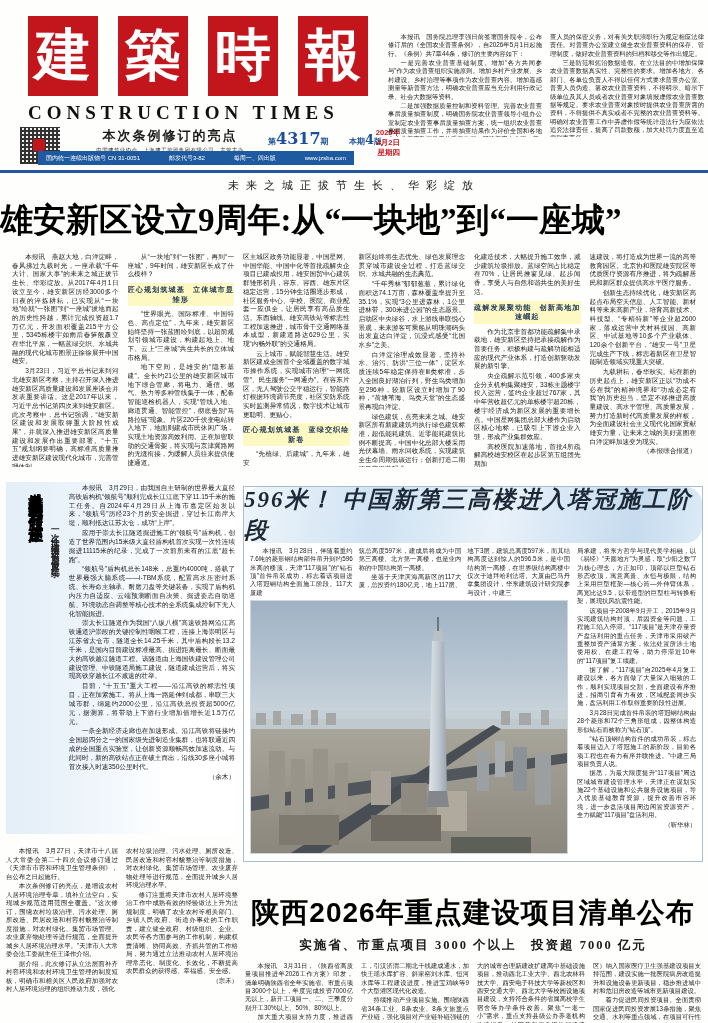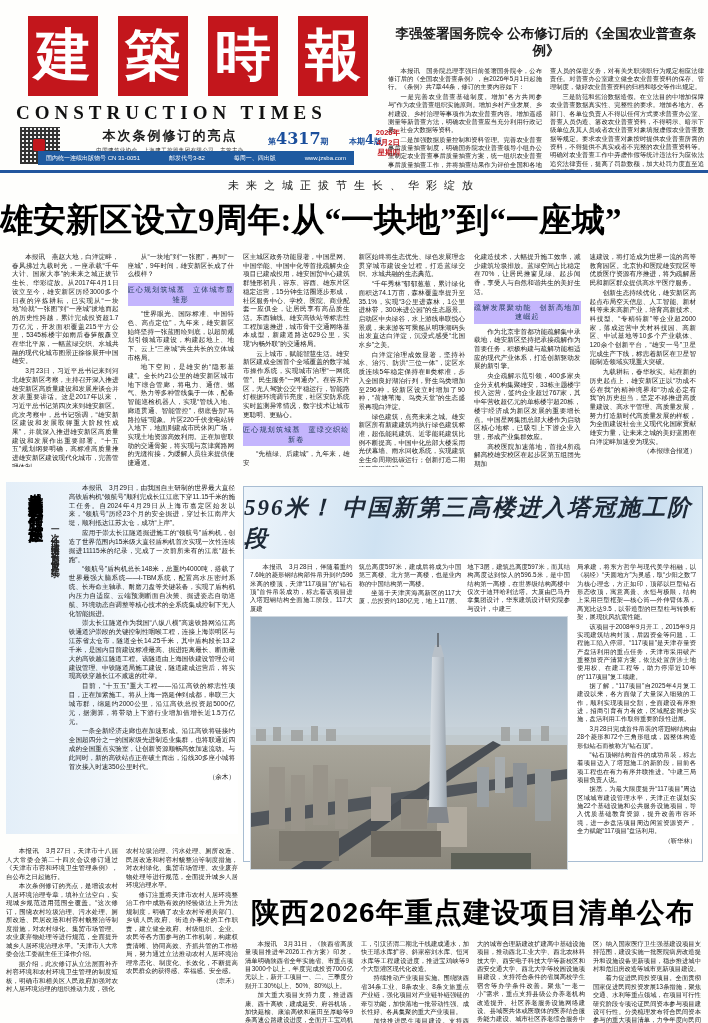--- a/index.html
+++ b/index.html
@@ -1,29 +1,29 @@
 <!DOCTYPE html>
 <html><head>
 <meta charset="utf-8">
 <style>
   html,body{margin:0;padding:0;background:#e8e8e4;}
   .page{position:relative;width:708px;height:1023px;margin:0 auto;background:#fefefc;
         font-family:"Liberation Sans","DejaVu Sans",sans-serif;color:#1a1a1a;overflow:hidden;}
   p{margin:0 0 1px 0;text-indent:2em;text-align:justify;}
   p.cont{text-indent:0;}
   p.byline{text-align:right;text-indent:0;}
-  .subhead{background:#c4b5fd;color:#27415e;font-weight:normal;text-align:center;
+  .subhead{background:#fef9c3;color:#27415e;font-weight:bold;text-align:center;
            font-size:7.2px;padding:2px 0;margin:4px 0;letter-spacing:1px;}
   
   .masthead{position:absolute;left:0;top:0;width:386px;height:170px;}
   .logo-row{display:flex;gap:20px;padding:16px 0 0 28px;}
   .logo-block{width:70px;height:80px;background:#c3161c;color:#fff;display:flex;align-items:center;
               justify-content:center;font-family:"DejaVu Serif",serif;font-size:56px;font-weight:bold;}
   .english{font-family:"Liberation Serif","DejaVu Serif",serif;font-weight:bold;font-size:19px;
-           letter-spacing:5px;padding-left:16px;margin-top:6px;color:#111;}
+           letter-spacing:5px;padding-left:28px;margin-top:6px;color:#111;}
   .mh-info{position:relative;height:46px;margin-top:3px;}
   .qr{position:absolute;left:20px;top:0;width:40px;height:37px;
       background:
         repeating-linear-gradient(0deg,#333 0 2px,transparent 2px 4px),
         repeating-linear-gradient(90deg,#333 0 2px,#f2f2f2 2px 4px);}
   .qr-seal{position:absolute;left:33px;top:12px;width:12px;height:12px;background:#c3161c;border-radius:2px;}
   .paper-center{position:absolute;left:80px;top:0;width:180px;text-align:center;}
   .paper-name{font-size:13px;font-weight:bold;letter-spacing:2px;}
   .organizers{font-size:5.5px;color:#333;margin-top:2px;letter-spacing:.4px;}
   .issue-block{position:absolute;left:268px;top:2px;width:118px;color:#1b4f9c;font-weight:bold;white-space:nowrap;}
@@ -51,22 +51,22 @@
   
   .tunnel{position:absolute;left:6px;top:482px;width:232px;height:352px;display:flex;
           background:linear-gradient(90deg,#e3eef8 0%,#eef5fb 35%,#ffffff 70%);}
   .vh{writing-mode:vertical-rl;font-size:15px;font-weight:900;line-height:1.25;height:348px;
       margin-left:20px;letter-spacing:1px;color:#000;}
   .vsub{writing-mode:vertical-rl;font-size:8.5px;font-weight:600;letter-spacing:3px;margin:42px 5px 0 5px;color:#222;}
   .tunnel-body{flex:1;font-size:6.6px;line-height:1.34;height:344px;overflow:hidden;padding:2px 3px 0 2px;}
   
   .tower{position:absolute;left:243px;top:486px;width:460px;height:376px;border:1px solid #a8bdd2;
          background:#fff;box-sizing:border-box;}
-  .tower-head{height:72px;display:flex;align-items:center;justify-content:center;
-      background:linear-gradient(100deg,#eef5fb 0%,#cfe2f2 30%,#e9f2fa 55%,#c6dbee 85%,#dcebf6 100%);}
+  .tower-head{height:56px;display:flex;align-items:center;justify-content:center;
+      background:linear-gradient(100deg,#eef5fb 0%,#cfe2f2 30%,#e9f2fa 55%,#c6dbee 85%,#dcebf6 100%);border-radius:16px;}
   .tower-headline{font-family:"Liberation Serif","DejaVu Serif",serif;font-style:italic;font-weight:bold;
                   font-size:23px;color:#1c2836;letter-spacing:2px;}
   .tower-body{display:flex;padding:4px 6px;}
   .tower-main{width:320px;}
   .strip{display:flex;gap:6px;height:50px;overflow:hidden;font-size:6.3px;line-height:1.33;}
   .strip>div{flex:1;}
   .photo-wrap{width:318px;height:254px;margin-top:3px;border:1px solid #cfd8e0;box-sizing:border-box;}
   .photo-wrap svg{display:block;}
   .tower-side{flex:1;margin-left:7px;font-size:6.3px;line-height:1.33;height:312px;overflow:hidden;}
   
@@ -113,21 +113,20 @@
       </div>
       <div class="date-block">
         <div>2026年</div>
         <div>4月2日</div>
         <div>星期四</div>
       </div>
     </div>
   </div>
 
   <div class="top-article">
-    <div class="ta-headline">李强签署国务院令 公布修订后的《全国农业普查条例》</div>
     <div class="ta-cols">
       <div>
           <p>本报讯　国务院总理李强日前签署国务院令，公布修订后的《全国农业普查条例》，自2026年5月1日起施行。《条例》共7章44条，修订的主要内容如下：</p>
           <p>一是完善农业普查基础制度。增加“各方共同参与”作为农业普查组织实施原则。增加乡村产业发展、乡村建设、乡村治理等事项作为农业普查内容。增加遥感测量等新普查方法，明确农业普查应当充分利用行政记录、社会大数据等资料。</p>
           <p>二是加强数据质量控制和资料管理。完善农业普查事后质量抽查制度，明确国务院农业普查领导小组办公室制定农业普查事后质量抽查方案，统一组织农业普查事后质量抽查工作，并将抽查结果作为评价全国和各地方农业普查数据质量的重要依据。明确普查办公室、普</p>
         </div>
       <div>
           <p class="cont">查人员的保密义务，对有关失职渎职行为规定相应法律责任。对普查办公室建立健全农业普查资料的保存、管理制度，做好农业普查资料的归档和移交等作出规定。</p>
           <p>三是防范和惩治数据造假。在立法目的中增加保障农业普查数据真实性、完整性的要求。增加各地方、各部门、各单位负责人不得以任何方式要求普查办公室、普查人员伪造、篡改农业普查资料，不得明示、暗示下级单位及其人员或者农业普查对象填报虚假农业普查数据等规定。要求农业普查对象按时提供农业普查所需的资料，不得提供不真实或者不完整的农业普查资料等。明确对农业普查工作中弄虚作假等统计违法行为应依法追究法律责任，提高了罚款数额，加大处罚力度直至追究刑事责任。</p>
         </div>
@@ -288,20 +287,21 @@
       <div>
           <p class="cont">农村垃圾治理、污水处理、厕所改造、民居改造和村容村貌整治等制度措施，对农村绿化、集贸市场管理、农业废弃物处理等进行规范，全面提升城乡人居环境治理水平。</p>
           <p>修订注重将天津市农村人居环境整治工作中成熟有效的经验做法上升为法规制度，明确了农业农村等相关部门、乡镇人民政府、街道办事处的工作职责，建立健全政府、村级组织、企业、农民等各方面参与的工作机制，构建权责清晰、协同高效、齐抓共管的工作格局，努力通过立法推动农村人居环境治理常态化、制度化、长效化，不断提高农民群众的获得感、幸福感、安全感。</p>
           <p class="byline">（宗禾）</p>
         </div>
     </div>
   </div>
 
   <div class="shaanxi">
     <div class="sx-headline">陕西2026年重点建设项目清单公布</div>
+    <div class="sx-deck">实施省、市重点项目 3000 个以上　投资超 7000 亿元</div>
     <div class="sx-cols">
       <div>
           <p>本报讯　3月31日，《陕西省高质量项目推进年2026工作方案》印发，清单明确陕西省全年实施省、市重点项目3000个以上，年度完成投资7000亿元以上，新开工项目一、二、三季度分别开工30%以上、50%、80%以上。</p>
           <p>加大重大项目支持力度，推进西康、西十高铁，建成延安、府谷机场，加快延榆、康渝高铁和蓝田至厚畛等9条高速公路建设进度，全面开工宝鸡机场主体工程，改善提升农村公路6000公里以上。实现东庄水利枢纽大坝主体工程完</p>
         </div>
       <div>
           <p class="cont">工，引汉济渭二期北干线建成通水，加快王瑶水库扩容、斜家窑刘水库、恒河水库等工程建设进度，推进宝鸡峡等9个大型灌区现代化改造。</p>
           <p>持续推动产业项目实施。围绕陕西省34条工业、8条农业、8条文旅重点产业链，强化项目对产业链补链强链的牵引功能，加快落地一批带动性强、成长性好、各具集聚的重大产业项目。</p>
           <p>加快推进民生项目建设。支持西安、咸阳、榆林等人口净流入地区加快普通高中基础设施建设，整合学位缺口</p>
         </div>

